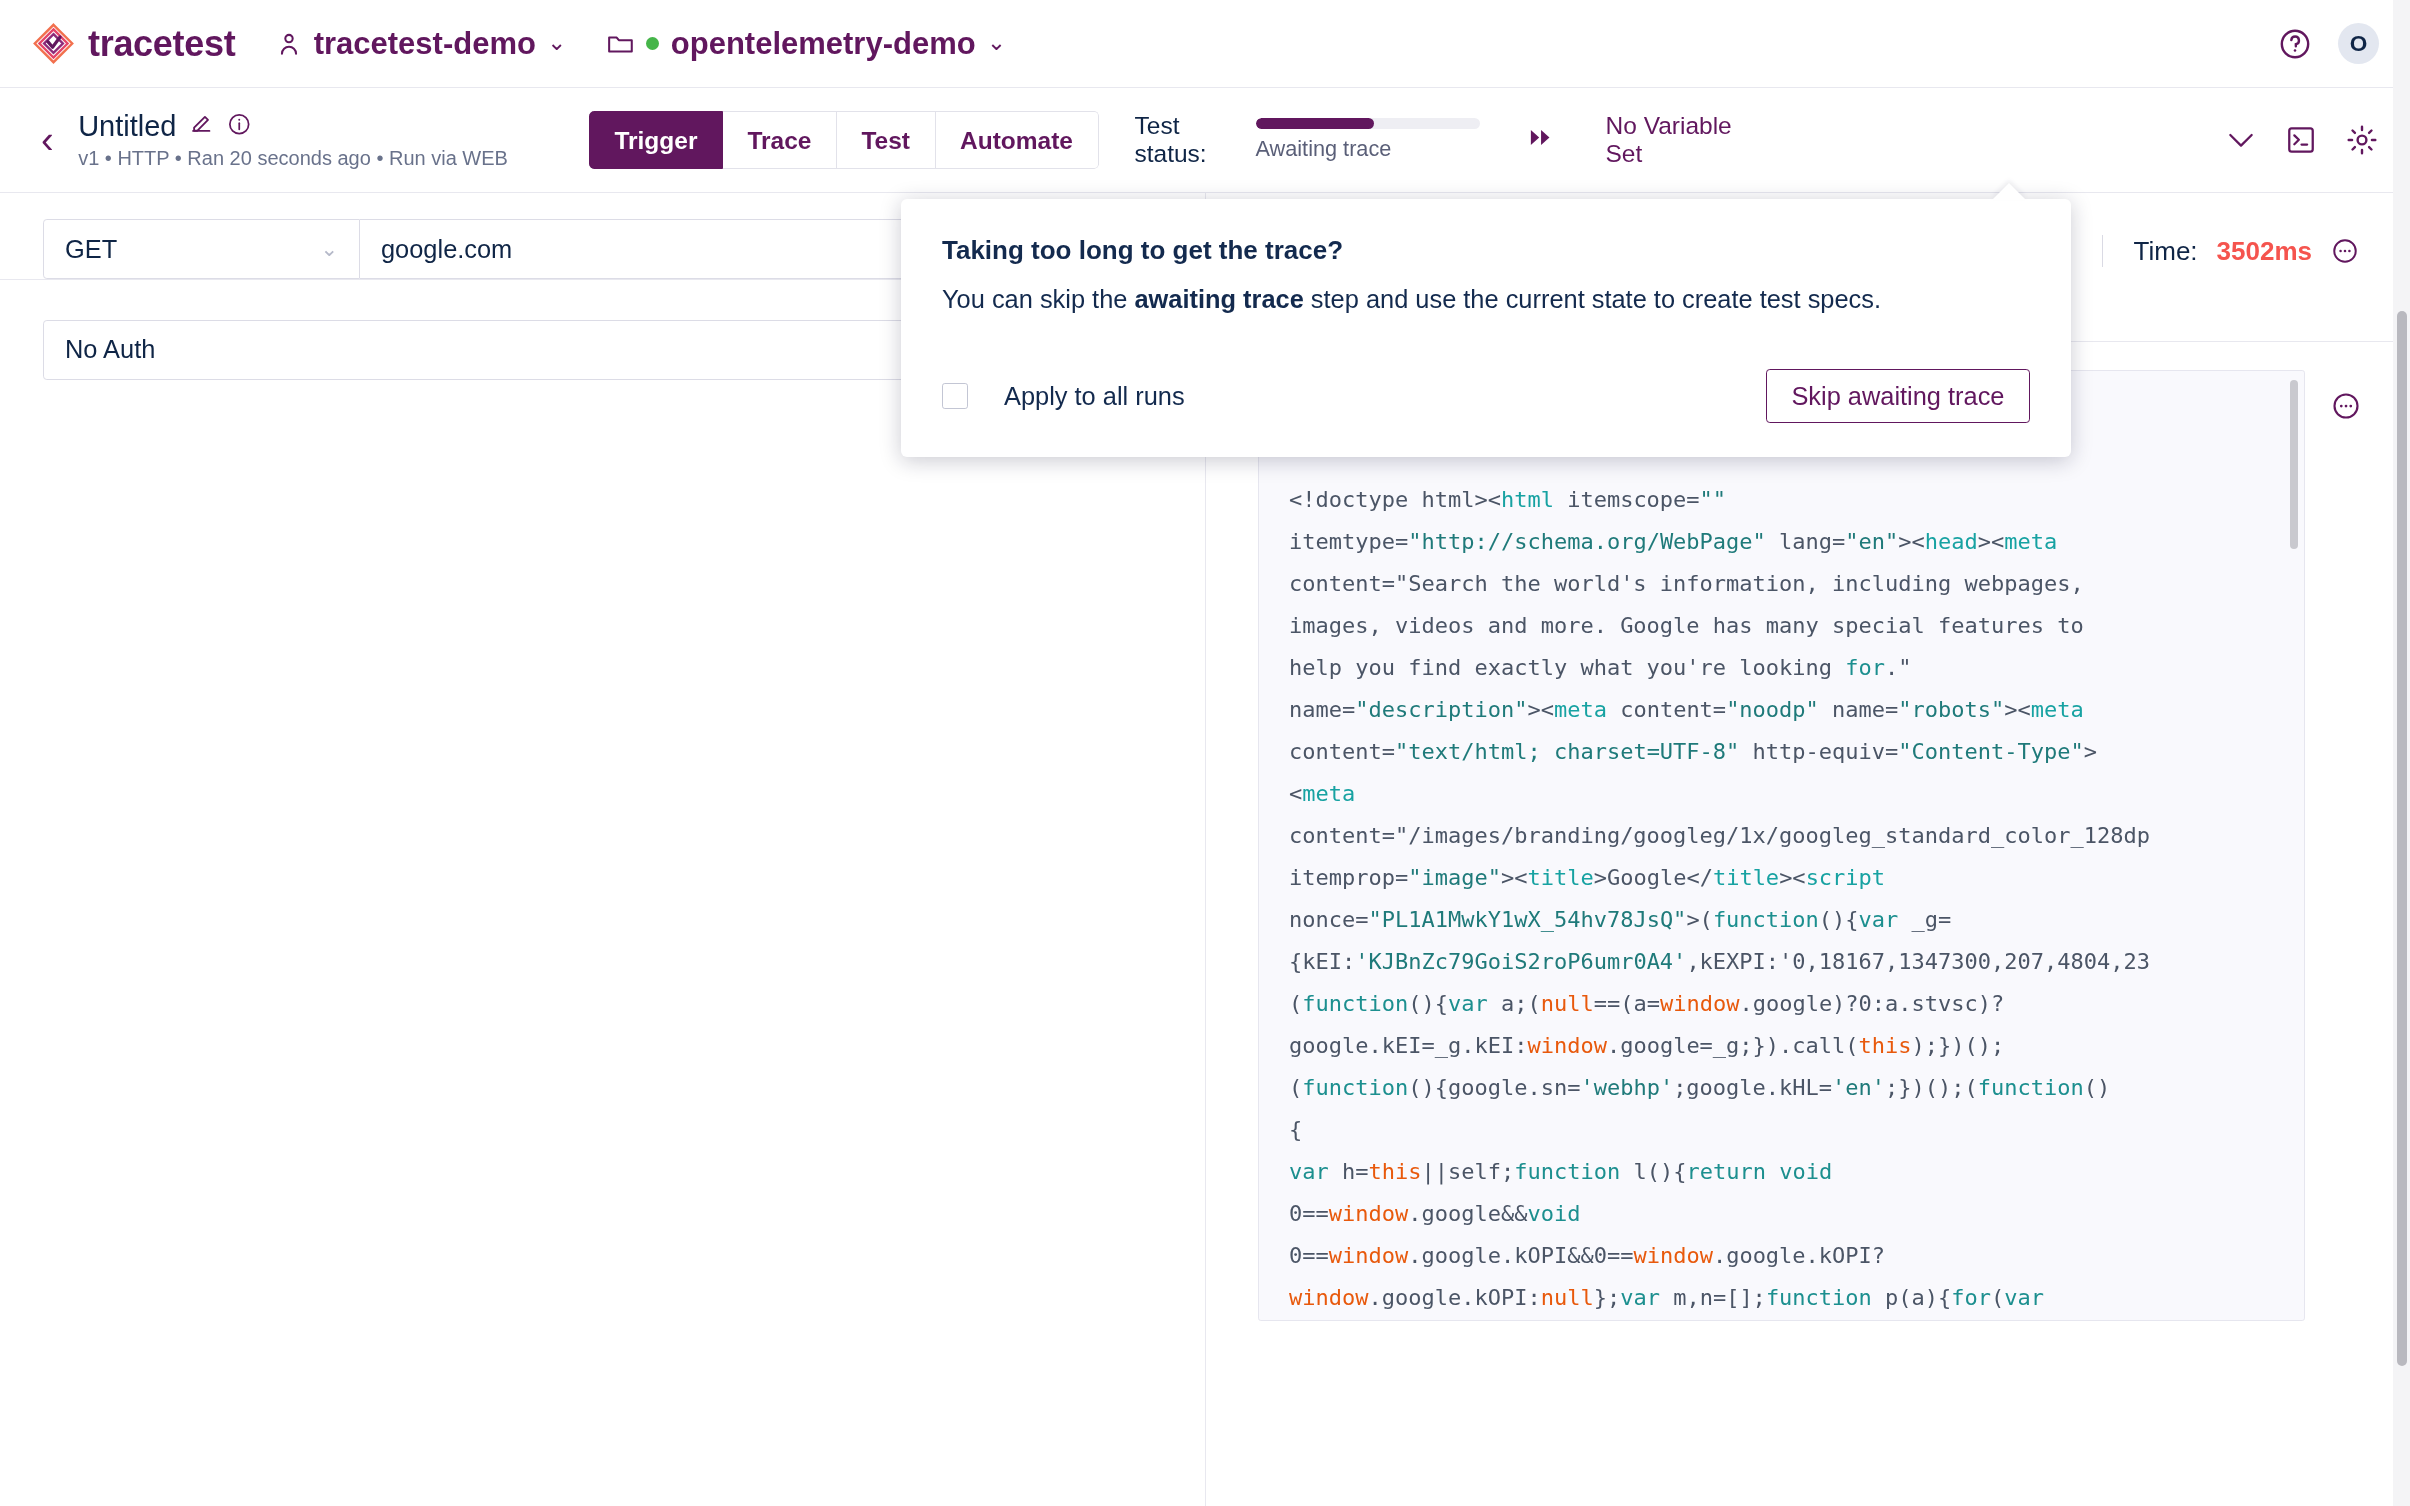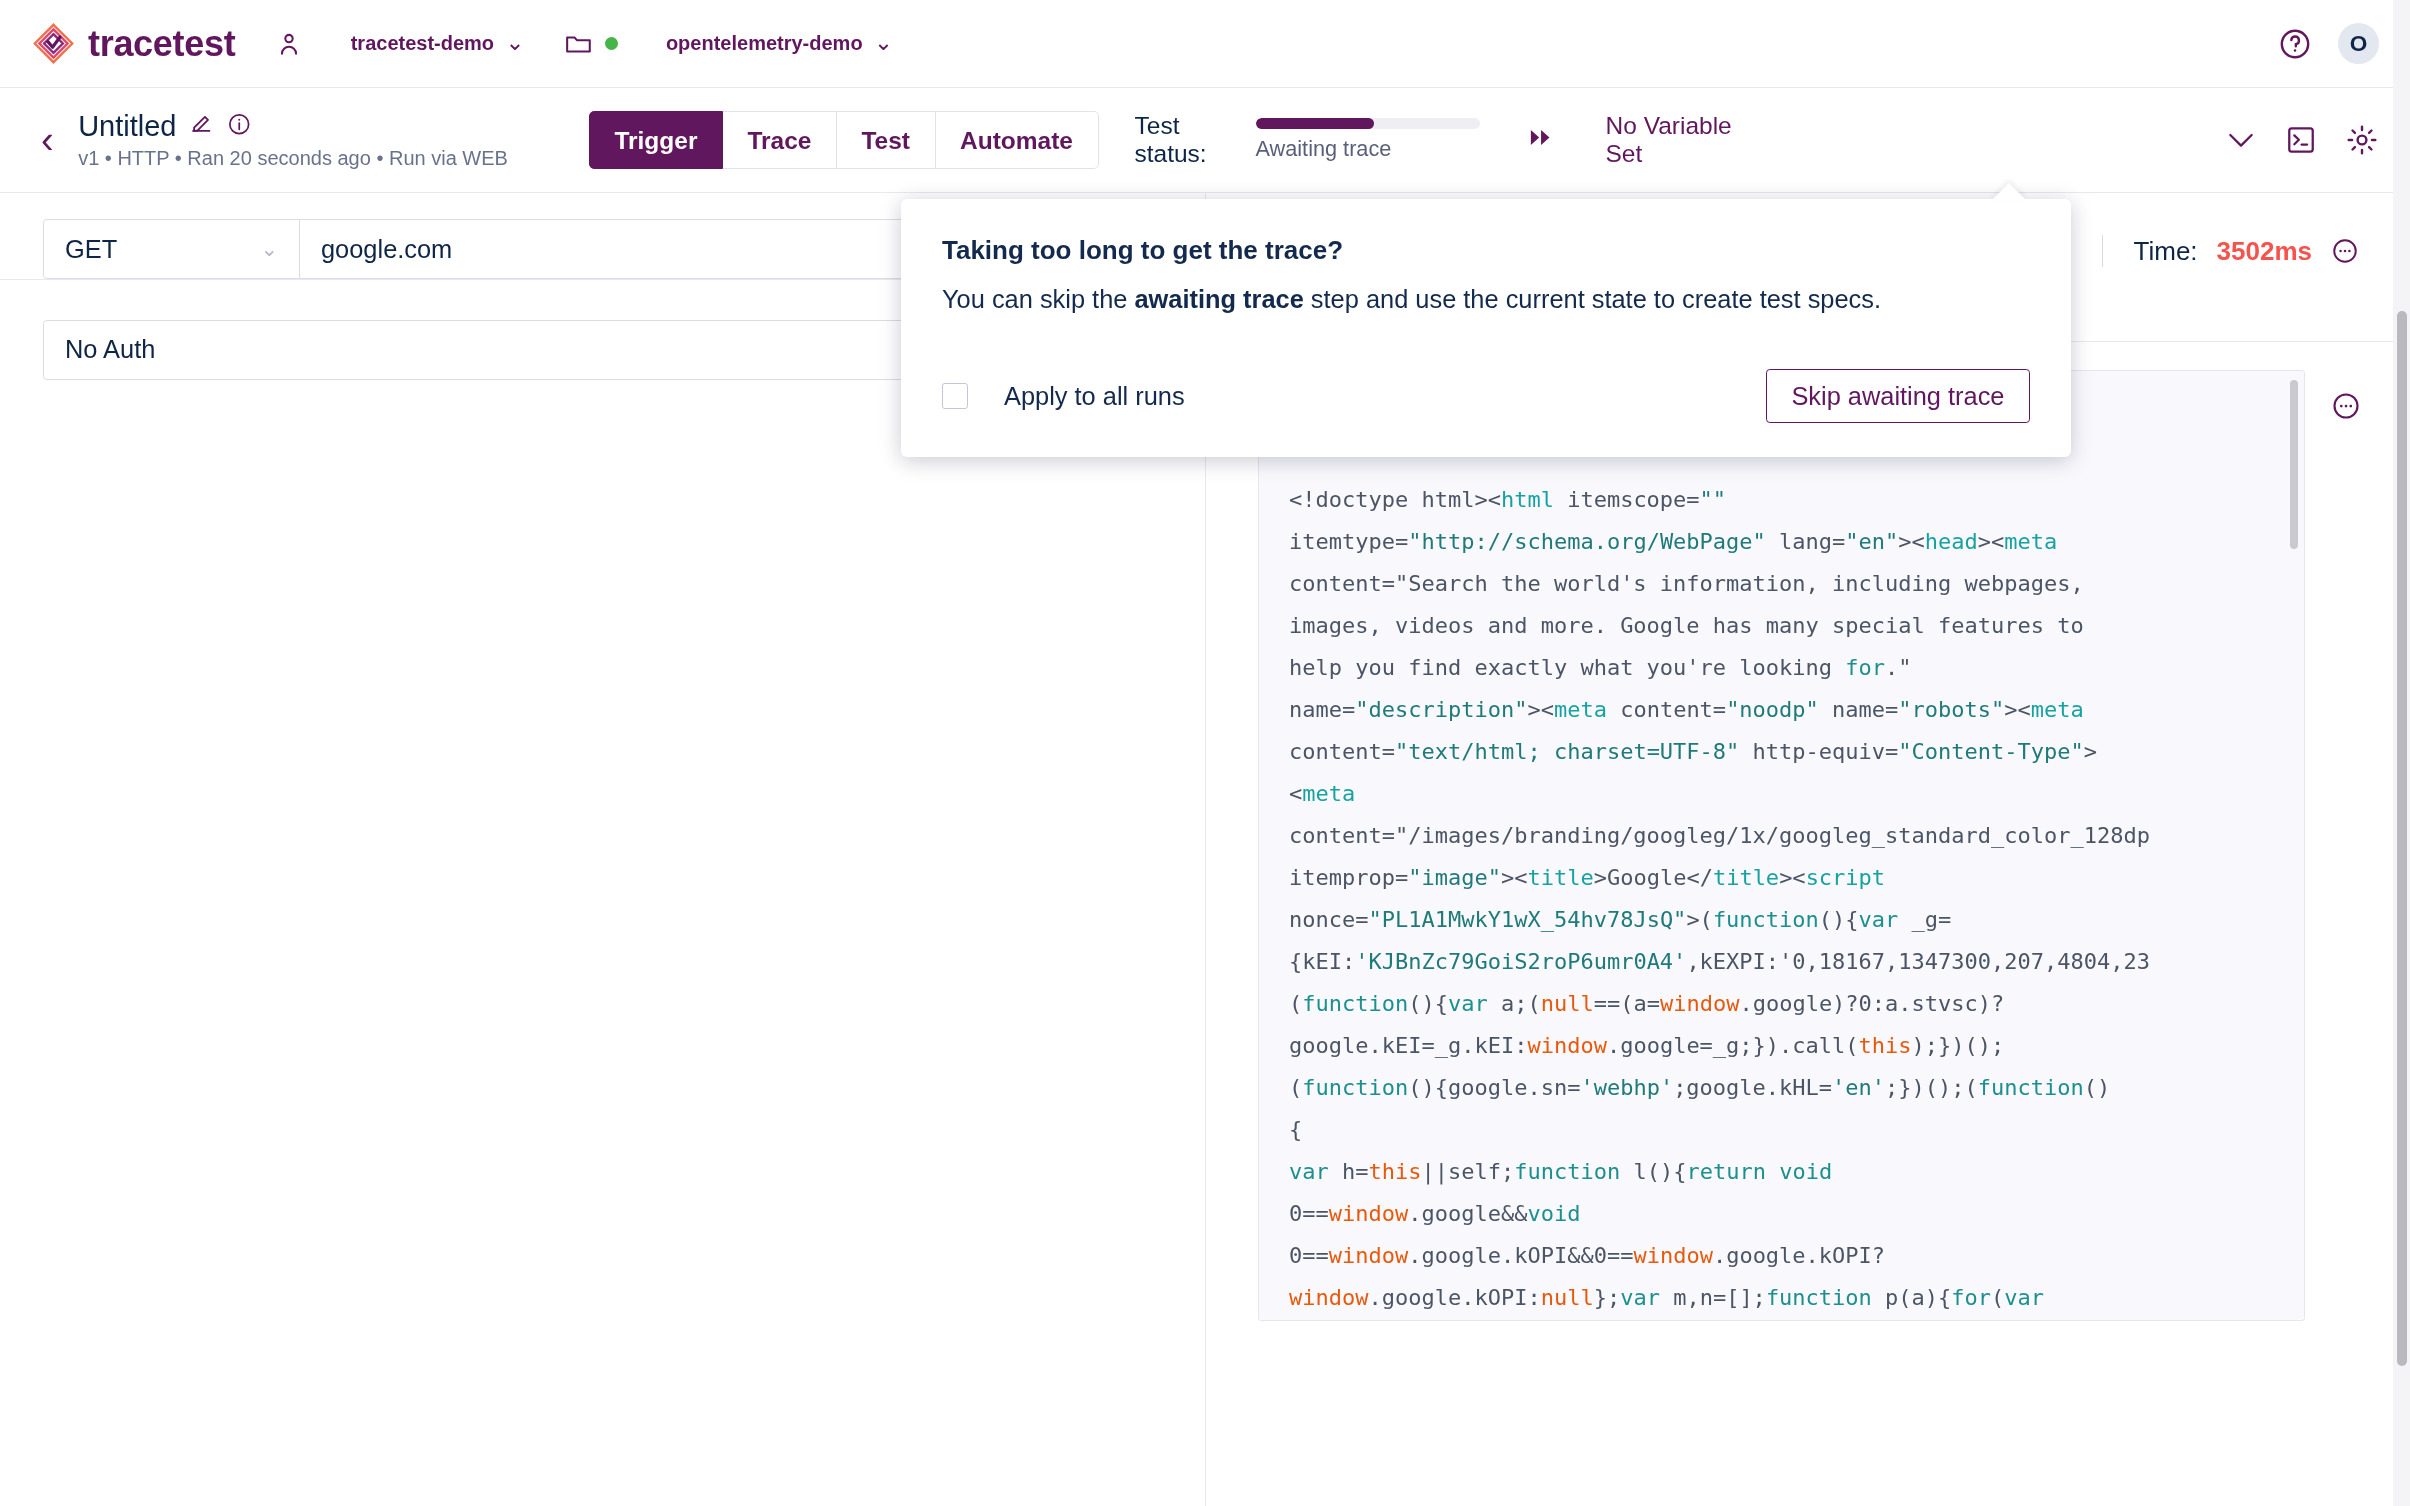--- a/index.html
+++ b/index.html
@@ -21,21 +21,21 @@
     position: relative;
     background: #fff;
   }
   .brand { display: flex; align-items: center; gap: 13px; }
   .brand-logo { width: 43px; height: 43px; }
   .brand-name {
     font-size: 36px; font-weight: 700; color: #61175e; letter-spacing: -0.3px;
   }
   .nav-sep { width: 41px; }
   .nav-chip { display: flex; align-items: center; gap: 11.3px; cursor: pointer; }
-  .nav-chip .label { font-size: 20px; font-weight: 600; color: #61175e; margin-left: 37px; }
+  .nav-chip .label { font-size: 31px; font-weight: 600; color: #61175e; }
   .nav-ico { display: inline-flex; align-items: center; }
   .chev { font-size: 22.6px; color: #61175e; line-height: 1; }
   .green-dot { width: 13px; height: 13px; border-radius: 50%; background: #45b549; display: inline-block; }
   .topnav-right { margin-left: auto; display: flex; align-items: center; gap: 26px; }
   .avatar {
     width: 41px; height: 41px; border-radius: 50%;
     background: #e3e7f0; color: #0f2546;
     display: flex; align-items: center; justify-content: center;
     font-size: 22.6px; font-weight: 700; cursor: pointer;
   }
@@ -91,21 +91,21 @@
   .icon-btn { cursor: pointer; display: inline-flex; align-items: center; }
 
   
   .content { display: flex; height: calc(1507px - 88px - 105px); position: relative; }
   .left-pane { width: 1206px; border-right: 0.9px solid #e8e8ef; position: relative; background: #fff; }
   .right-pane { flex: 1; position: relative; background: #fff; }
 
   
   .reqbar { display: flex; align-items: center; padding: 26px 32px 0 43px; gap: 0; }
   .method-select {
-    width: 257px; height: 60px; border: 0.9px solid #dcdce6; border-radius: 3.8px 0 0 3.8px;
+    width: 317px; height: 60px; border: 0.9px solid #dcdce6; border-radius: 3.8px 0 0 3.8px;
     display: flex; align-items: center; padding: 0 21px; font-size: 25.4px; color: #0f2546;
     background: #fff; cursor: pointer;
   }
   .method-select .chev2 { margin-left: auto; color: #b5b9c9; font-size: 21px; }
   .url-input {
     flex: 1; height: 60px; border: 0.9px solid #dcdce6; border-left: none;
     display: flex; align-items: center; padding: 0 21px; font-size: 25.4px; color: #0f2546;
     background: #fff; border-radius: 0 3.8px 3.8px 0;
   }
   .run-btn {

